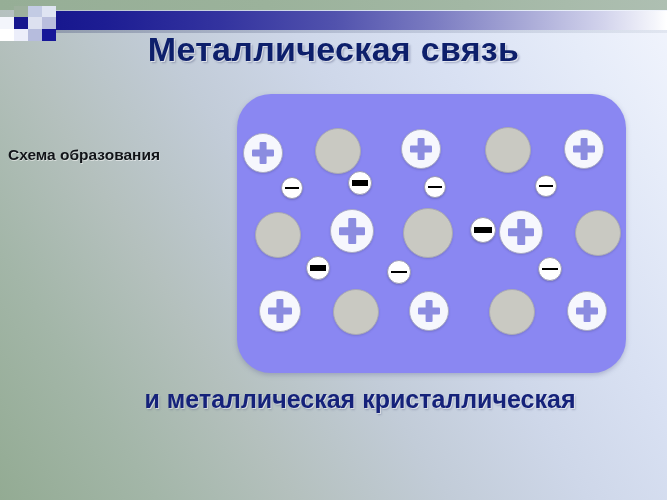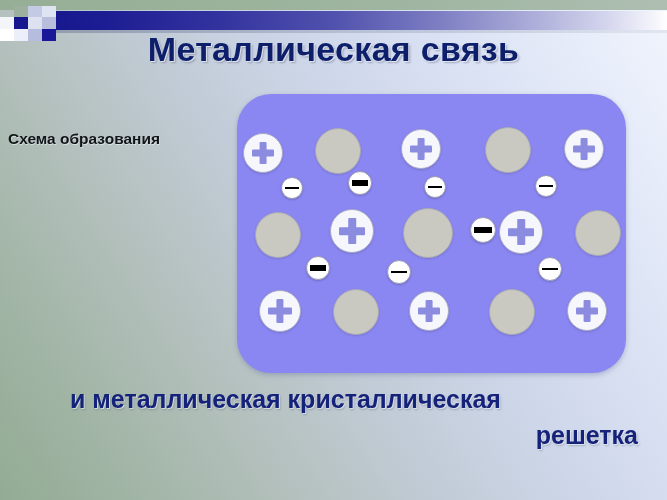--- a/index.html
+++ b/index.html
@@ -34,21 +34,21 @@
   .deco i{position:absolute;display:block;}
   
   .title{
     position:absolute;left:0;top:30px;width:667px;
     text-align:center;
     font-size:34px;font-weight:bold;color:#0d1f6b;
     letter-spacing:.3px;
     text-shadow:1px 1px 0 rgba(255,255,255,.65), 2px 2px 2px rgba(60,70,110,.35);
   }
   
-  .left-block{position:absolute;left:8px;top:128px;width:218px;}
+  .left-block{position:absolute;left:8px;top:144px;width:218px;}
   .lead{
     font-size:15.5px;font-weight:bold;color:#111418;line-height:1.38;
     text-shadow:.6px .6px 0 rgba(255,255,255,.5);
   }
   .formula{
     margin-top:26px;
     font-size:21px;font-weight:bold;color:#0b0d11;letter-spacing:.2px;
     text-shadow:.6px .6px 0 rgba(255,255,255,.5);
   }
   .formula sup{font-size:.62em;vertical-align:super;font-weight:bold;}
@@ -85,21 +85,21 @@
     overflow:hidden;
   }
   .minus{background:#000;width:74%;border-radius:0;}
   
   .caption{
     position:absolute;left:70px;top:382px;width:580px;
     font-size:25px;font-weight:bold;color:#15227a;line-height:1.42;
     text-align:right;
     text-shadow:1px 1px 0 rgba(255,255,255,.6), 1.5px 1.5px 2px rgba(70,80,120,.3);
   }
-  .caption .l1{display:block;text-align:left;}
+  .caption .l1{display:block;text-align:center;}
   .caption .l2{display:block;text-align:right;padding-right:12px;}
 </style>
 </head>
 <body>
 
 <div id="slide">
 
   <div class="bg-base"></div>
   <div class="bg-top-band"></div>
 
@@ -181,16 +181,15 @@
         <span class="plus"></span>
       </div>
       <div class="node atom" style="left: 252px; top: 195px; width: 44px; height: 44px; background: rgb(201, 201, 194);"></div>
       <div class="node ion" style="left: 330px; top: 197px; width: 38px; height: 38px; background: rgb(246, 247, 253);">
         <span class="plus"></span>
       </div>
     </div>
 
   <div class="caption">
     <span class="l1">и металлическая кристаллическая</span>
-    <span class="l2">решетка</span>
   </div>
 
 </div>
 
 </body></html>

